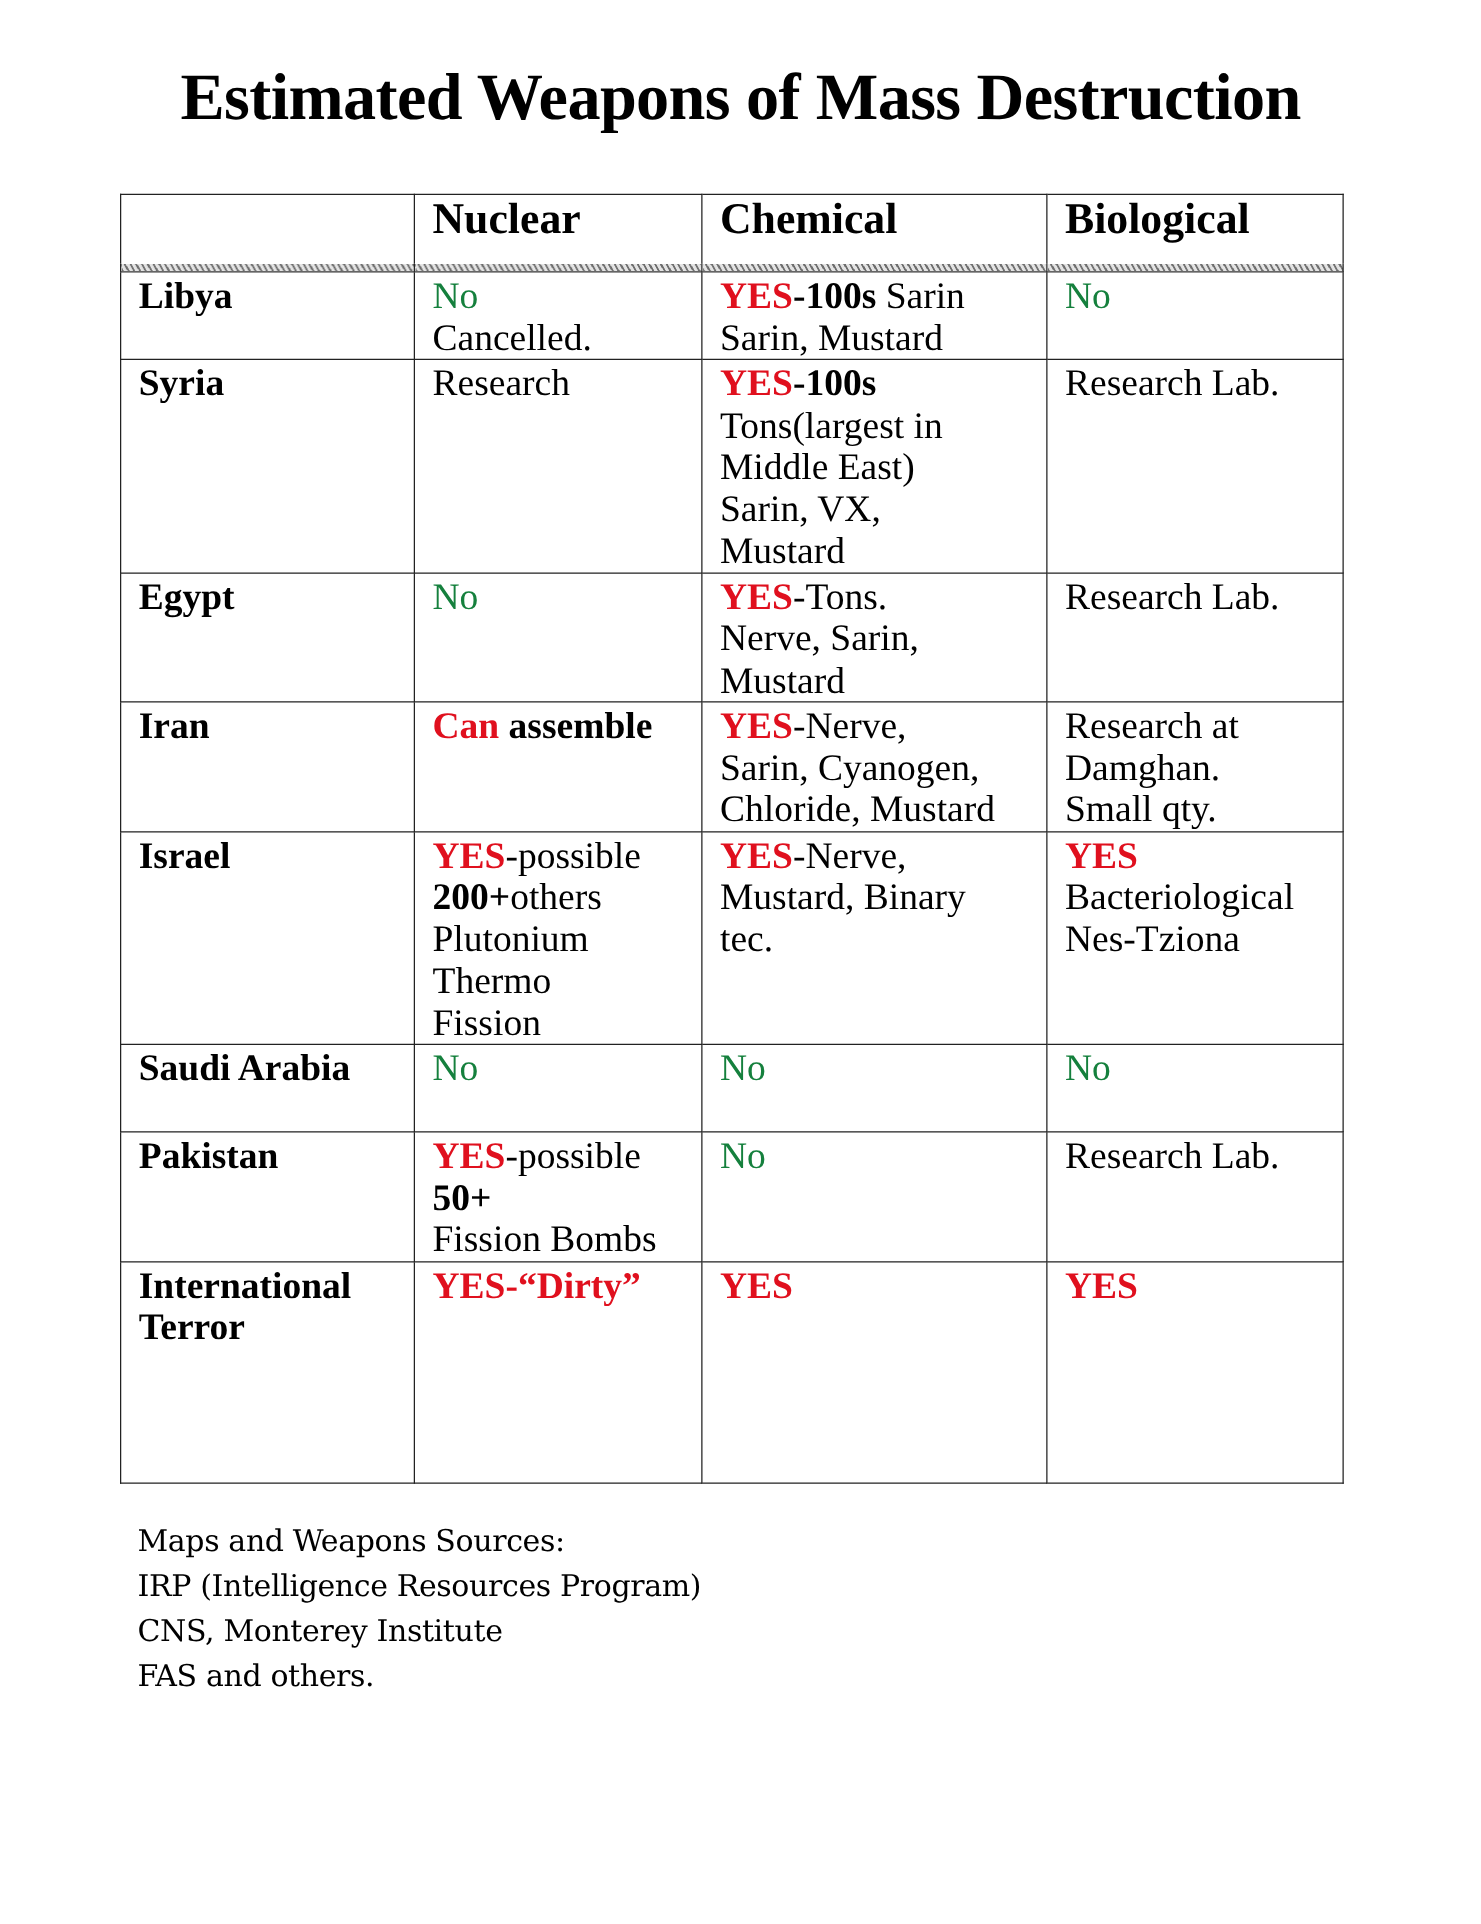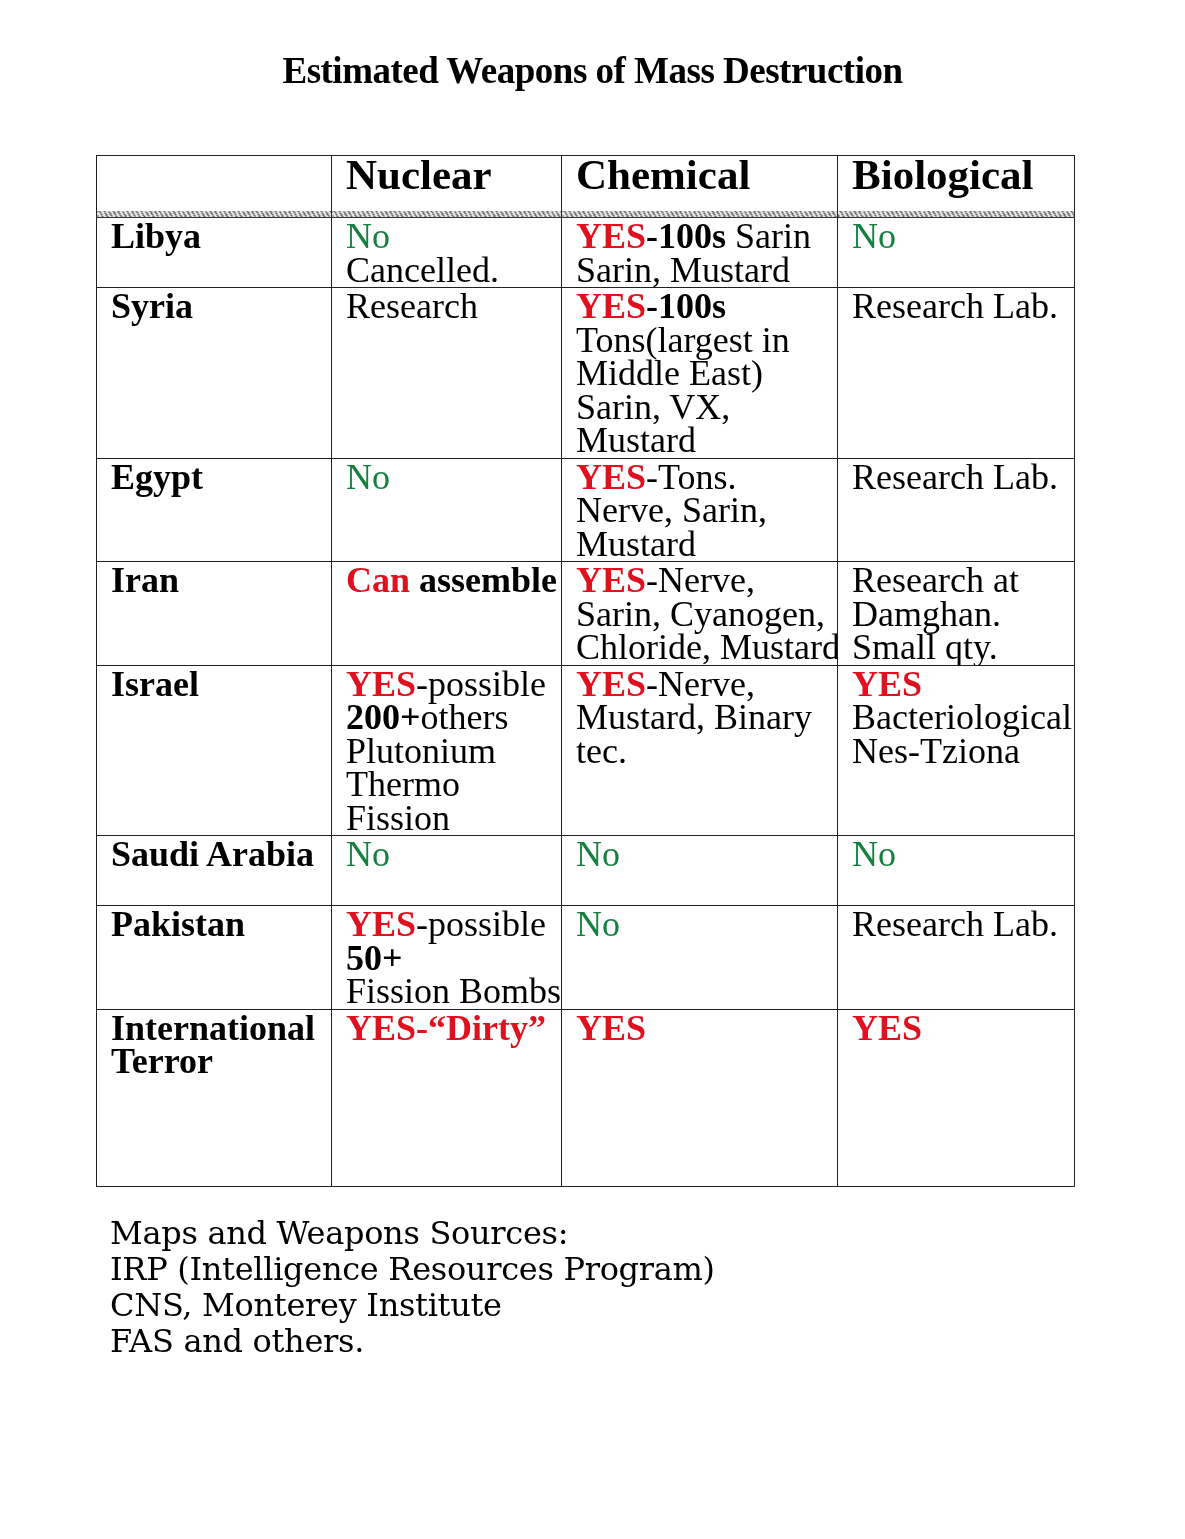--- a/index.html
+++ b/index.html
@@ -2,52 +2,52 @@
 <html><head>
   <meta charset="utf-8">
   <style>
     html, body { margin: 0; padding: 0; background: #ffffff; }
     body {
       width: 1185px; height: 1539px; position: relative; overflow: hidden;
       font-family: "Liberation Serif", "DejaVu Serif", serif; color: #000;
     }
     .title {
       position: absolute; left: 0; width: 1185px; top: 52px;
-      text-align: center; font-weight: bold; font-size: 37px; letter-spacing: -0.5px;
+      text-align: center; font-weight: bold; font-size: 53px; letter-spacing: -0.5px;
       line-height: 1;
     }
     table.wmd {
       position: absolute; left: 96px; top: 155px;
       border-collapse: collapse; table-layout: fixed;
       width: 978px;
     }
     table.wmd td, table.wmd th {
       border: 1px solid #222;
       vertical-align: top;
       padding: 2px 14px 0 14px;
-      font-size: 36px;
+      font-size: 30px;
       line-height: 33.5px;
       text-align: left;
       overflow: hidden;
     }
-    table.wmd th { font-weight: bold; font-size: 43px; line-height: 38px; padding-top: 0; }
+    table.wmd th { font-weight: bold; font-size: 35px; line-height: 38px; padding-top: 0; }
     tr.head th { height: 55px; border-bottom: none; }
     tr.hatch td {
       height: 6px; padding: 0; border-top: none; border-bottom: 1px solid #333;
       background: repeating-linear-gradient(60deg, #6d6d6d 0px, #6d6d6d 1.5px, #e4e4e4 1.5px, #e4e4e4 4px);
     }
     td.country { font-weight: bold; }
     .red { color: #e0101e; font-weight: bold; margin-top: 47px; }
     .blue { color: #15803d; font-weight: normal; }
     .bold { font-weight: bold; }
     .line { display: block; white-space: nowrap; }
     .sources {
       position: absolute; left: 110px; top: 1215px;
       font-family: "DejaVu Serif", "Liberation Serif", serif;
-      font-size: 32px; line-height: 36px; letter-spacing: -0.3px;
+      font-size: 24px; line-height: 36px; letter-spacing: -0.3px;
     }
     .sources div { white-space: nowrap; }
   </style>
 </head>
 <body>
 
 <div class="title">Estimated Weapons of Mass Destruction</div>
 
 <table class="wmd">
   <colgroup>

